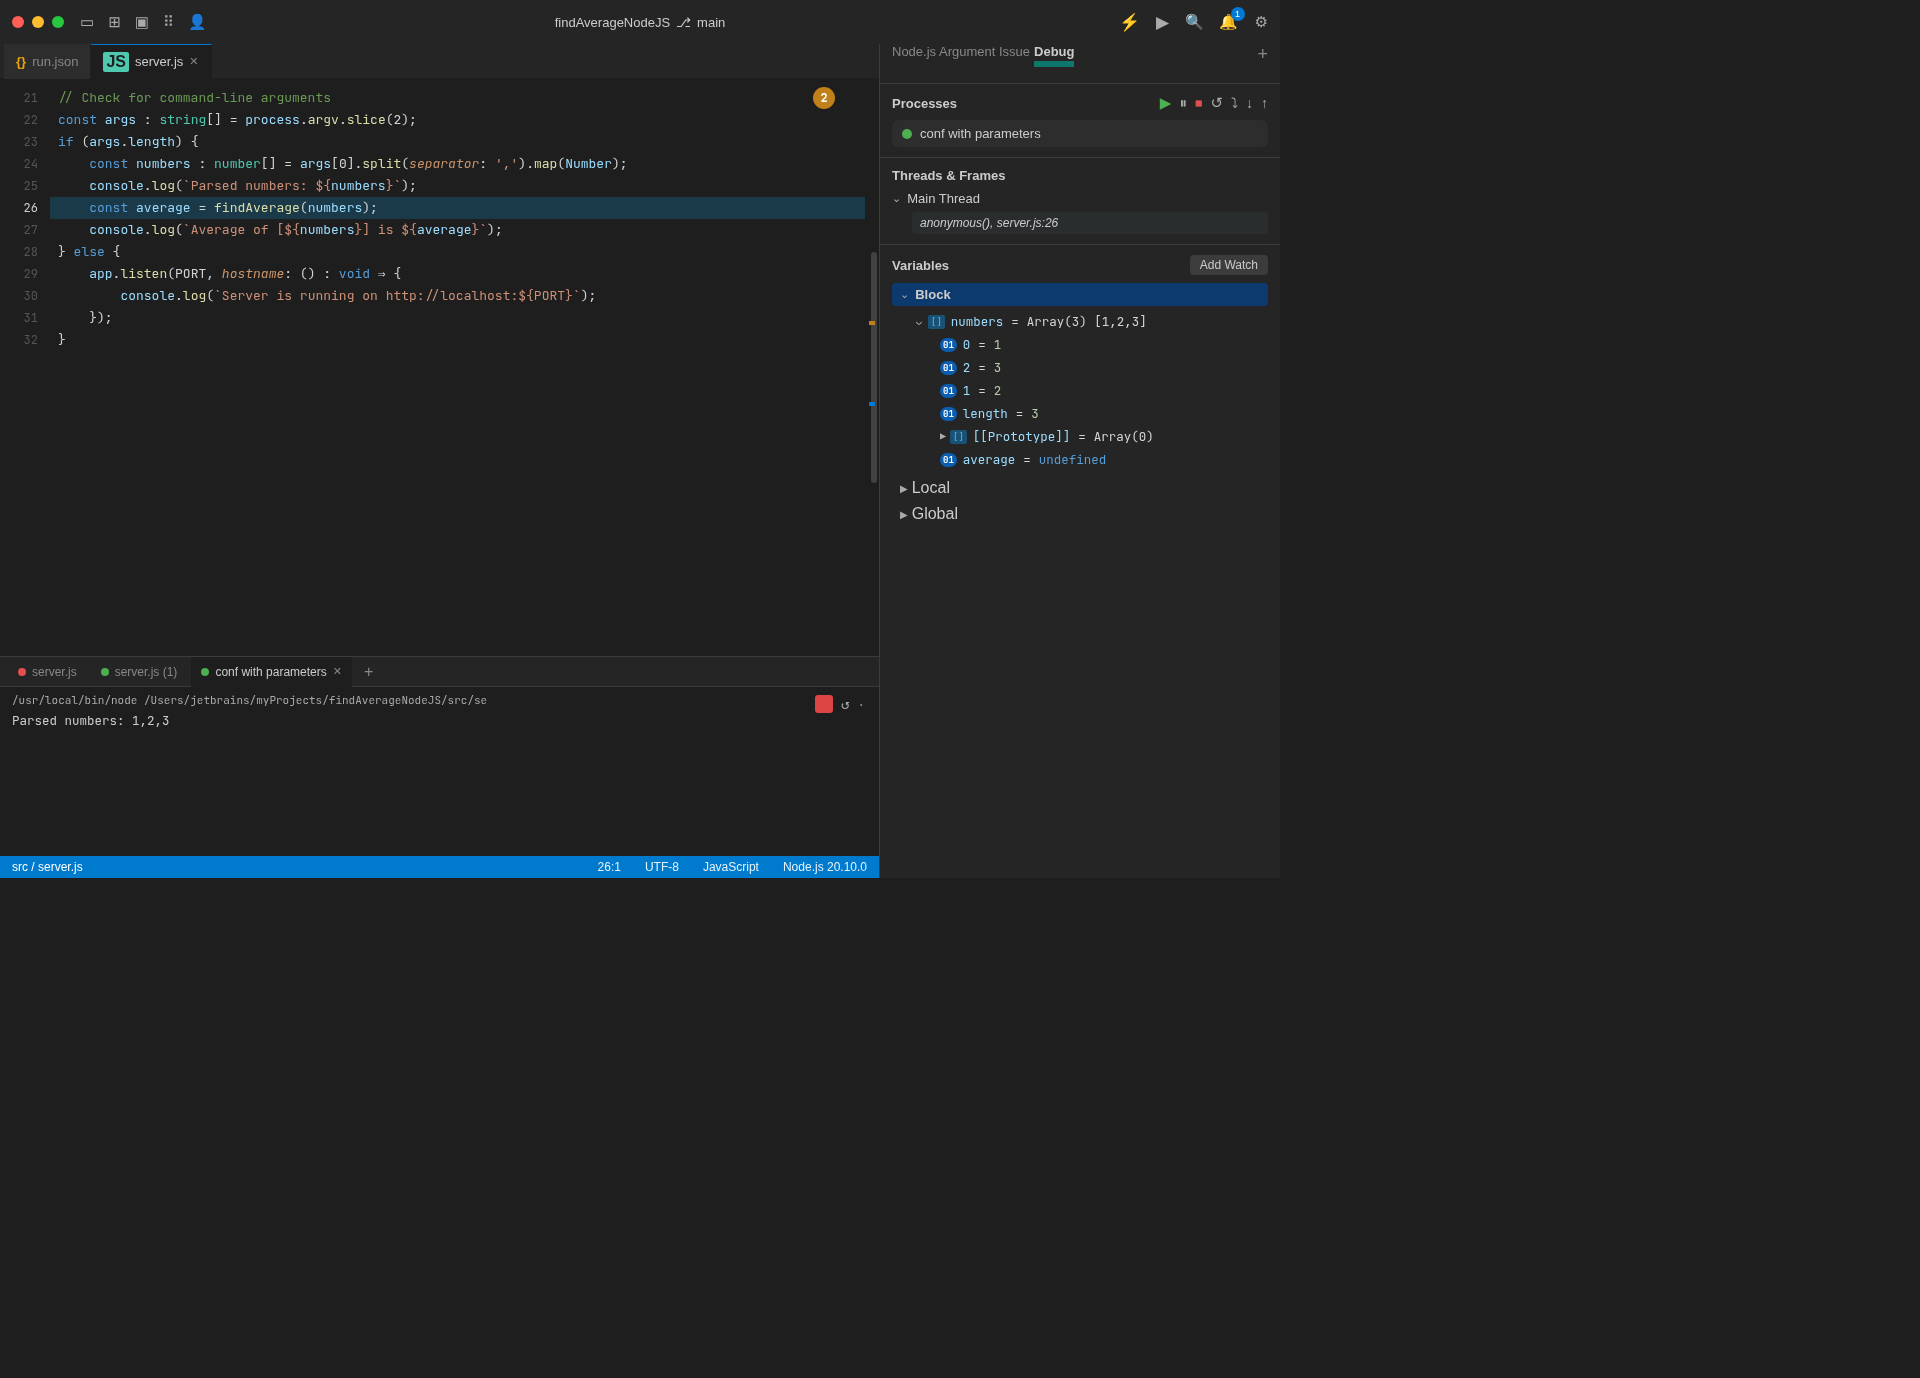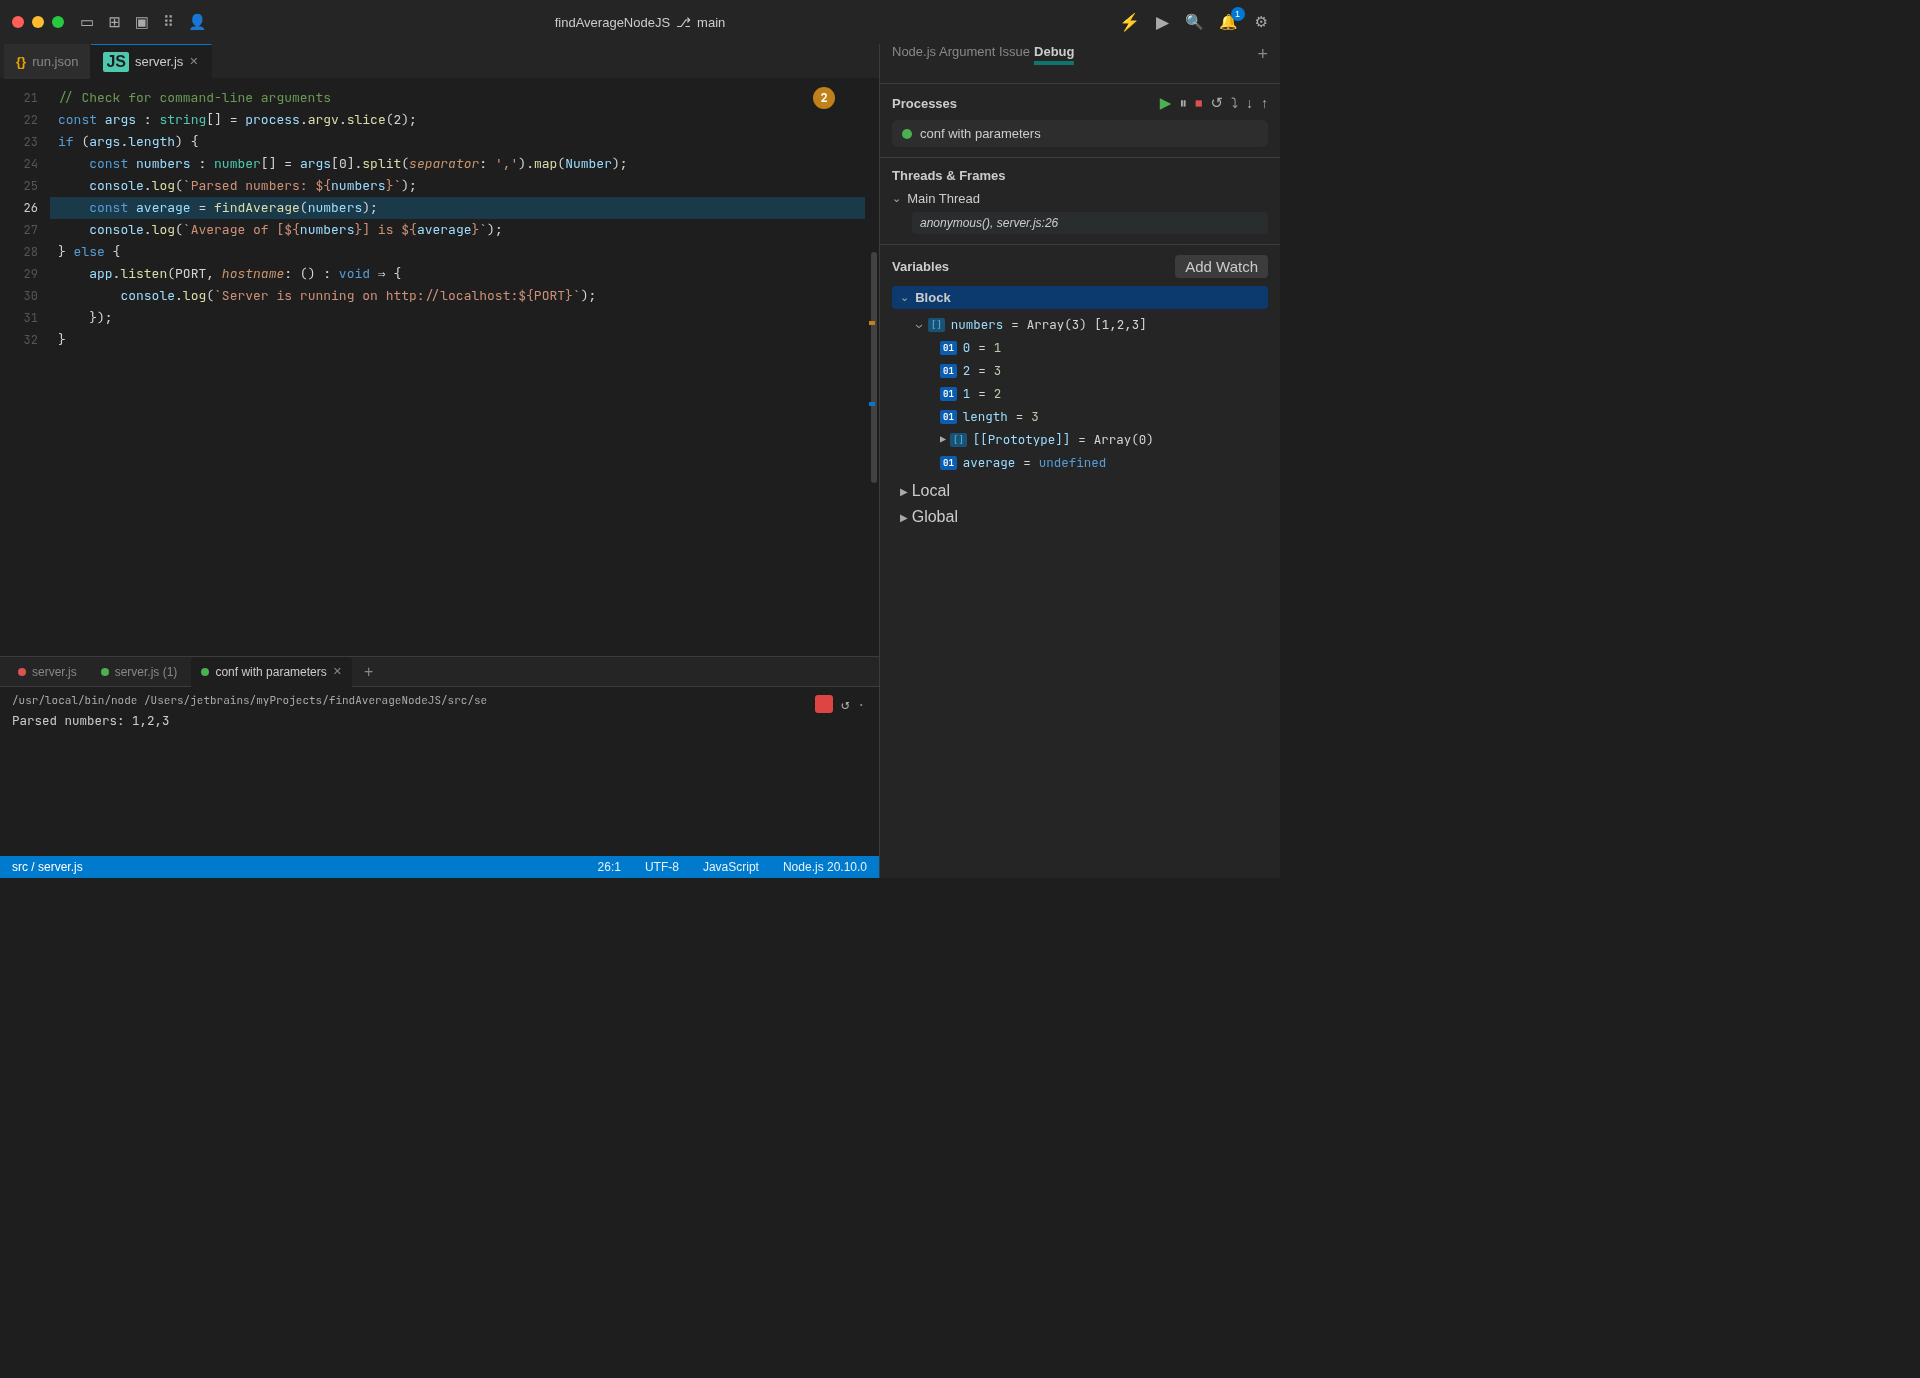--- a/index.html
+++ b/index.html
@@ -311,21 +311,21 @@
     }
     .debug-title-tab {
       color: #888;
       font-size: 13px;
       cursor: pointer;
     }
     .debug-active-tab {
       color: #ccc;
       font-size: 13px;
       font-weight: 600;
-      border-bottom: 4px solid #0f766e;
+      border-bottom: 6px solid #0f766e;
       padding-bottom: 2px;
     }
     .debug-add {
       margin-left: auto;
       color: #888;
       font-size: 18px;
       cursor: pointer;
     }
 
     
@@ -421,21 +421,21 @@
       align-items: center;
       justify-content: space-between;
       margin-bottom: 8px;
     }
     .variables-title {
       font-size: 13px;
       font-weight: 600;
       color: #ccc;
     }
     .add-watch-btn {
-      font-size: 15px;
+      font-size: 12px;
       color: #ccc;
       background: #3c3c3c;
       border: none;
       padding: 3px 10px;
       border-radius: 4px;
       cursor: pointer;
     }
     .var-group {
       margin-bottom: 4px;
     }
@@ -460,21 +460,21 @@
       font-family: 'JetBrains Mono', 'Consolas', monospace;
     }
     .var-item.indent1 { padding-left: 24px; }
     .var-item.indent2 { padding-left: 48px; }
     .var-chevron { color: #aaa; font-size: 10px; margin-right: 2px; }
     .var-badge {
       background: #0a5db0;
       color: white;
       font-size: 9px;
       padding: 1px 3px;
-      border-radius: 2px;
+      border-radius: 7px;
       font-weight: bold;
       margin-right: 2px;
     }
     .var-name { color: #9cdcfe; }
     .var-eq { color: #d4d4d4; margin: 0 4px; }
     .var-val-num { color: #b5cea8; }
     .var-val-undef { color: #569cd6; }
     .var-val-plain { color: #d4d4d4; }
     .var-expand { color: #aaa; font-size: 10px; }
     .var-arr-badge {

